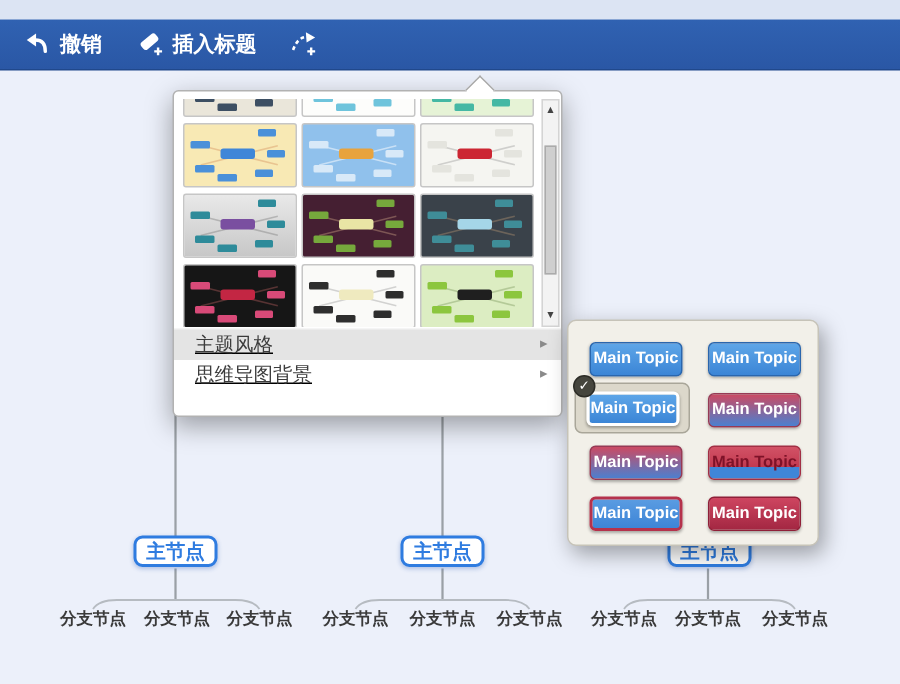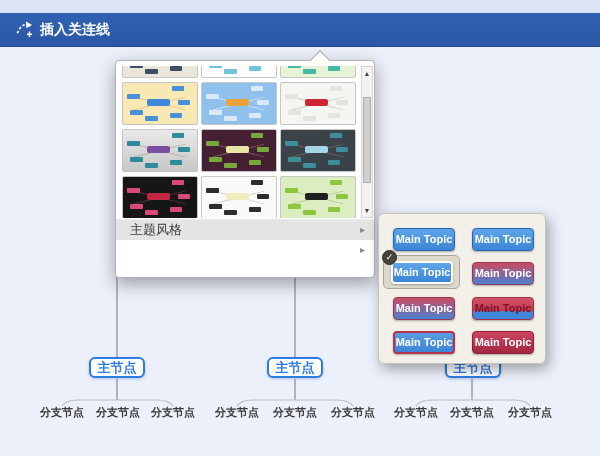--- a/index.html
+++ b/index.html
@@ -29,21 +29,21 @@
   .mini-line{position:absolute;height:1px;width:72%;left:14%;top:48%;}
   .mini-line.l2{transform:rotate(14deg);} .mini-line.l1{transform:rotate(-14deg);}
   .mini-center{position:absolute;left:33%;top:40%;width:30%;height:17%;border-radius:2px;}
   .mini-node{position:absolute;width:17%;height:12%;border-radius:1px;}
 
   .vscroll{position:absolute;left:245px;top:5px;width:12px;height:152px;background:#f3f3f3;border:1px solid #d4d4d4;}
   .vscroll .arr{height:13px;font-size:7px;line-height:13px;text-align:center;color:#444;cursor:pointer;}
   .vscroll .arr.down{position:absolute;bottom:0;left:0;right:0;}
   .vscroll .vthumb{position:absolute;left:1px;right:1px;top:30px;height:86px;background:#cfcfcf;border:1px solid #ababab;cursor:pointer;}
 
-  .panel-menu{position:absolute;left:0;right:0;top:158px;border-top:1px solid #ececec;}
+  .panel-menu{position:absolute;left:0;right:0;top:158px;border-top:1px solid #ececec;text-decoration:underline;}
   .pm-item{position:relative;height:20px;line-height:20px;padding-left:14px;font-size:13px;color:#3c3c3c;cursor:pointer;}
   .pm-item.hl{background:#e4e4e4;}
   .pm-caret{position:absolute;right:9px;top:0;font-size:10px;color:#8a8a8a;}
 
   
   .style-submenu{position:absolute;left:378px;top:165px;width:168px;height:151px;background:#f2f0e9;border:1px solid #c6c3b8;border-radius:6px;box-shadow:3px 5px 14px rgba(0,0,0,.35);z-index:11;}
   .sel-frame{position:absolute;left:4px;top:41px;width:77px;height:34px;background:#dcd8cb;border:1px solid #a9a699;border-radius:5px;}
   .check-badge{position:absolute;left:3px;top:36px;width:15px;height:15px;border-radius:50%;background:#45453d;border:1px solid #2c2c26;color:#fff;font-size:9px;line-height:13px;text-align:center;z-index:3;}
   .mtbtn{position:absolute;width:62px;height:23px;border-radius:4px;font-size:11px;font-weight:bold;text-align:center;line-height:21px;color:#fff;box-shadow:0 1px 2px rgba(0,0,0,.3);cursor:pointer;}
   #mt0{left:14px;top:14px;} #mt1{left:93px;top:14px;}
@@ -61,26 +61,45 @@
 <body>
 
 <div class="screen">
 
   <div class="top-strip"></div>
 
   <div class="toolbar">
     <div class="tbtn">
       <span>
         <svg width="19" height="19" viewBox="0 0 20 20">
+            <path d="M16 15 Q16 7 9 7 L8 7" fill="none" stroke="#fff" stroke-width="2.4" stroke-linecap="round"></path>
+            <polygon points="9.5,2.5 9.5,11.5 3,7" fill="#fff"></polygon>
+          </svg>
+      </span>
+      <span>撤销</span>
+    </div>
+    <div class="tbtn">
+      <span>
+        <svg width="19" height="19" viewBox="0 0 20 20">
+            <g transform="rotate(-40 10 8)">
+              <rect x="3.5" y="5" width="13" height="6.5" rx="2.2" fill="#fff"></rect>
+            </g>
+            <path d="M13.5 15 h5.5 M16.2 12.2 v5.6" stroke="#fff" stroke-width="1.7"></path>
+          </svg>
+      </span>
+      <span>插入标题</span>
+    </div>
+    <div class="tbtn">
+      <span>
+        <svg width="19" height="19" viewBox="0 0 20 20">
             <path d="M2.5 14 Q6 4.5 12.5 5" fill="none" stroke="#fff" stroke-width="1.8" stroke-dasharray="2.6 2.2"></path>
             <polygon points="11.5,1.5 18,5.2 12,8.8" fill="#fff"></polygon>
             <path d="M12.5 15 h5.5 M15.2 12.2 v5.6" stroke="#fff" stroke-width="1.7"></path>
           </svg>
       </span>
-      <span>插入关连线</span>
     </div>
   </div>
 
   <div class="canvas">
 
     <svg class="connector-svg" viewBox="0 0 600 408">
       <g stroke="#9aa0a6" stroke-width="1.5" fill="none">
         <path d="M117 222 V310"></path>
           <path d="M295 222 V310"></path>
           <path d="M472 222 V310"></path>
@@ -236,20 +255,21 @@
         <div class="vthumb"></div>
         <div class="arr down">▼</div>
       </div>
 
       <div class="panel-menu">
         <div class="pm-item hl">
           <span>主题风格</span>
           <span class="pm-caret">▸</span>
         </div>
         <div class="pm-item">
+          <span>思维导图背景</span>
           <span class="pm-caret">▸</span>
         </div>
       </div>
     </div>
 
     <div class="style-submenu">
       <div class="sel-frame"></div>
       <div class="check-badge">✓</div>
       <div class="mtbtn bs-flat" id="mt0">Main Topic</div>
       <div class="mtbtn bs-flat" id="mt1">Main Topic</div>

